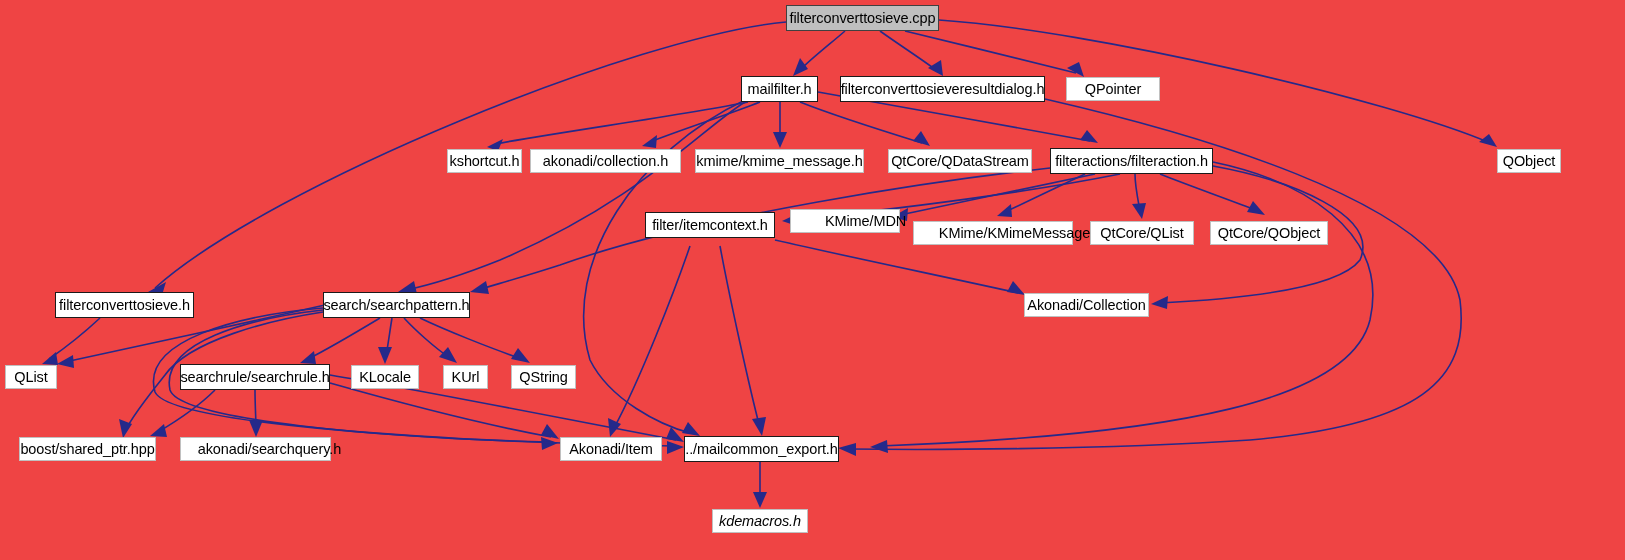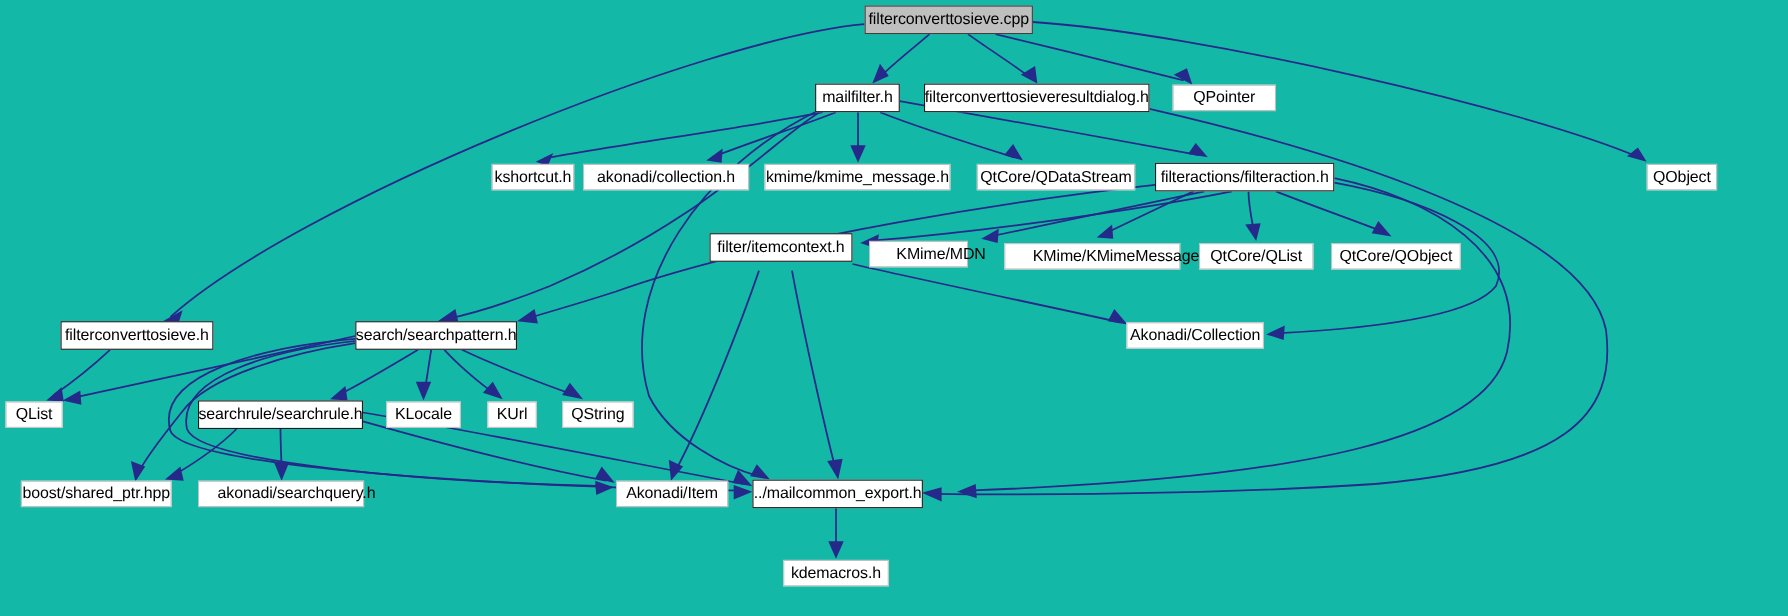--- a/index.html
+++ b/index.html
@@ -4,21 +4,21 @@
 <style>
   html, body {
     margin: 0;
     padding: 0;
     background: #ffffff;
   }
   #graph-root {
     position: relative;
     width: 1625px;
     height: 560px;
-    background: #14b8a6;
+    background: #ef4444;
     font-family: "Liberation Sans", sans-serif;
     overflow: hidden;
   }
   svg#graph-svg {
     position: absolute;
     left: 0;
     top: 0;
     width: 1625px;
     height: 560px;
   }
@@ -245,21 +245,21 @@
       </div>
       <div class="node-box strong" style="left: 1050px; top: 148px; width: 163px; height: 26px;">
         <span class="node-label">filteractions/filteraction.h</span>
       </div>
       <div class="node-box" style="left: 1497px; top: 149px; width: 64px; height: 24px;">
         <span class="node-label">QObject</span>
       </div>
       <div class="node-box strong" style="left: 645px; top: 212px; width: 130px; height: 26px;">
         <span class="node-label">filter/itemcontext.h</span>
       </div>
-      <div class="node-box" style="left: 790px; top: 219px; width: 90px; height: 24px; padding-left: 41px;">
+      <div class="node-box" style="left: 790px; top: 209px; width: 110px; height: 24px; padding-left: 41px;">
         <span class="node-label">KMime/MDN</span>
       </div>
       <div class="node-box" style="left: 913px; top: 221px; width: 160px; height: 24px; padding-left: 43px;">
         <span class="node-label">KMime/KMimeMessage</span>
       </div>
       <div class="node-box" style="left: 1090px; top: 221px; width: 104px; height: 24px;">
         <span class="node-label">QtCore/QList</span>
       </div>
       <div class="node-box" style="left: 1210px; top: 221px; width: 118px; height: 24px;">
         <span class="node-label">QtCore/QObject</span>
@@ -293,18 +293,18 @@
       </div>
       <div class="node-box" style="left: 180px; top: 437px; width: 151px; height: 24px; padding-left: 28px;">
         <span class="node-label">akonadi/searchquery.h</span>
       </div>
       <div class="node-box" style="left: 560px; top: 437px; width: 102px; height: 24px;">
         <span class="node-label">Akonadi/Item</span>
       </div>
       <div class="node-box strong" style="left: 684px; top: 436px; width: 155px; height: 26px;">
         <span class="node-label">../mailcommon_export.h</span>
       </div>
-      <div class="node-box" style="left: 712px; top: 509px; width: 96px; height: 24px;">
+      <div class="node-box" style="left: 712px; top: 509px; width: 96px; height: 24px; font-style: italic;">
         <span class="node-label">kdemacros.h</span>
       </div>
     </div>
 
 </div>
 
 </body></html>

